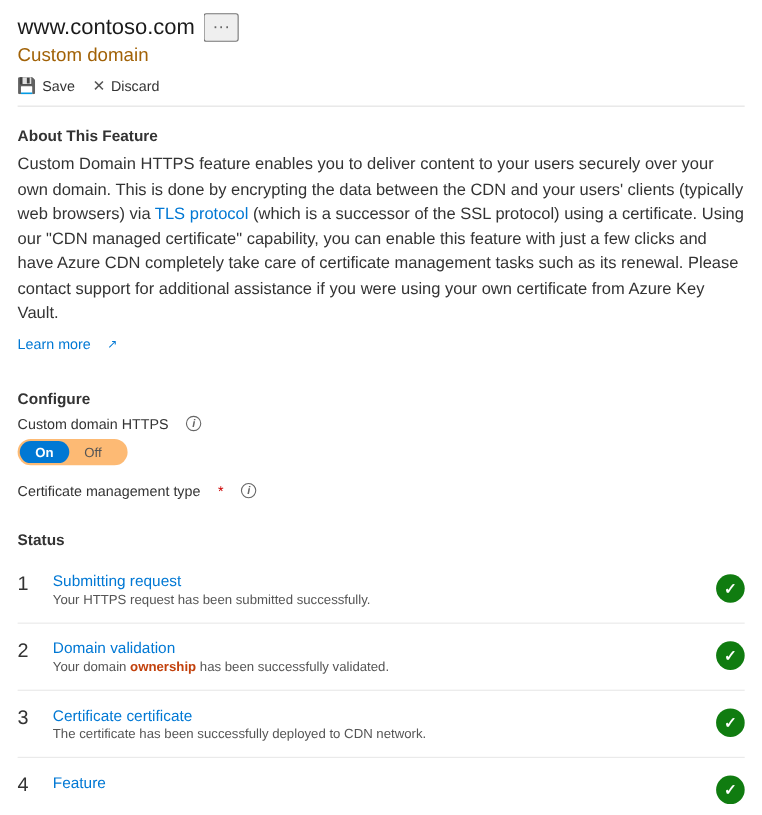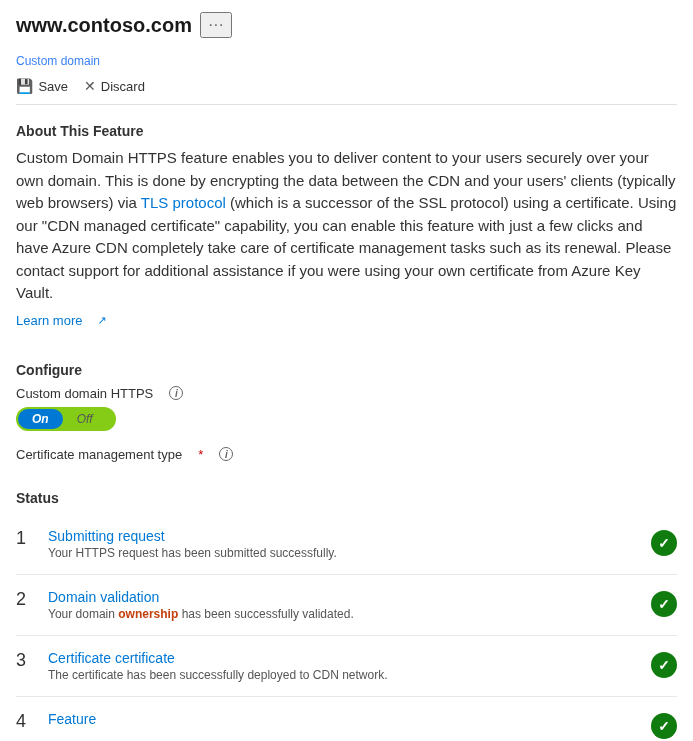--- a/index.html
+++ b/index.html
@@ -10,38 +10,38 @@
       background: #fff;
       width: 693px;
       min-height: 741px;
       padding: 0;
     }
     .page-container {
       padding: 12px 16px;
     }
     .page-title {
       font-size: 20px;
-      font-weight: 700;
+      font-weight: 400;
       color: #1a1a1a;
     }
     .title-row {
       display: flex;
       align-items: center;
       gap: 8px;
     }
     .ellipsis-btn {
       color: #666;
       font-size: 16px;
       cursor: pointer;
       padding: 2px 6px;
     }
     .breadcrumb {
-      color: #3b82f6;
-      font-size: 12px;
-      margin-top: 16px;
+      color: #a16207;
+      font-size: 17px;
+      margin-top: 2px;
       cursor: pointer;
     }
     .toolbar {
       display: flex;
       align-items: center;
       gap: 16px;
       margin-top: 10px;
       padding-bottom: 10px;
       border-bottom: 1px solid #e0e0e0;
     }
@@ -109,26 +109,25 @@
       border: 1px solid #666;
       border-radius: 50%;
       font-size: 10px;
       color: #666;
       cursor: pointer;
       font-style: italic;
       font-weight: bold;
     }
     .toggle-container {
       display: flex;
-      background: #84cc16;
+      background: #fdba74;
       border-radius: 20px;
       padding: 2px;
       width: 100px;
       cursor: pointer;
-      font-style: italic;
     }
     .toggle-on {
       background: #0078d4;
       color: #fff;
       border-radius: 18px;
       padding: 3px 14px;
       font-size: 12px;
       font-weight: 600;
     }
     .toggle-off {

